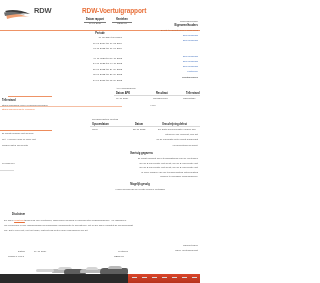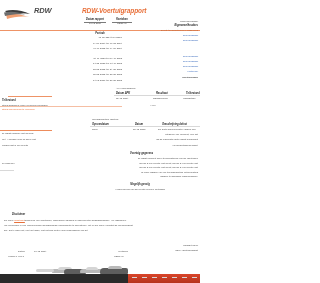--- a/index.html
+++ b/index.html
@@ -1,17 +1,17 @@
 <!DOCTYPE html>
 <html><head>
 <meta charset="utf-8">
 <style>
   html,body{margin:0;padding:0;background:#ffffff;}
   body{width:200px;height:283px;overflow:hidden;font-family:"Liberation Sans",sans-serif;color:#2b2b2b;position:relative;}
-  .page{position:absolute;inset:0;background:#fff;font-style:italic;}
+  .page{position:absolute;inset:0;background:#fff;}
 
   
   .header{position:absolute;left:0;top:0;width:200px;height:26px;}
   .logo-wrap{position:absolute;left:4px;top:4px;width:52px;height:20px;}
   .logo-swoosh{position:absolute;left:0;top:4px;width:34px;height:13px;}
   .logo-text{position:absolute;left:30px;top:2px;font-size:7.5px;font-weight:bold;color:#4a4a4a;letter-spacing:-0.2px;}
   .doc-title{position:absolute;left:82px;top:7px;font-size:6.5px;font-weight:bold;color:#e8703a;letter-spacing:-0.1px;white-space:nowrap;}
 
   
   .rule{position:absolute;height:1px;background:#e86f33;opacity:.75;}

